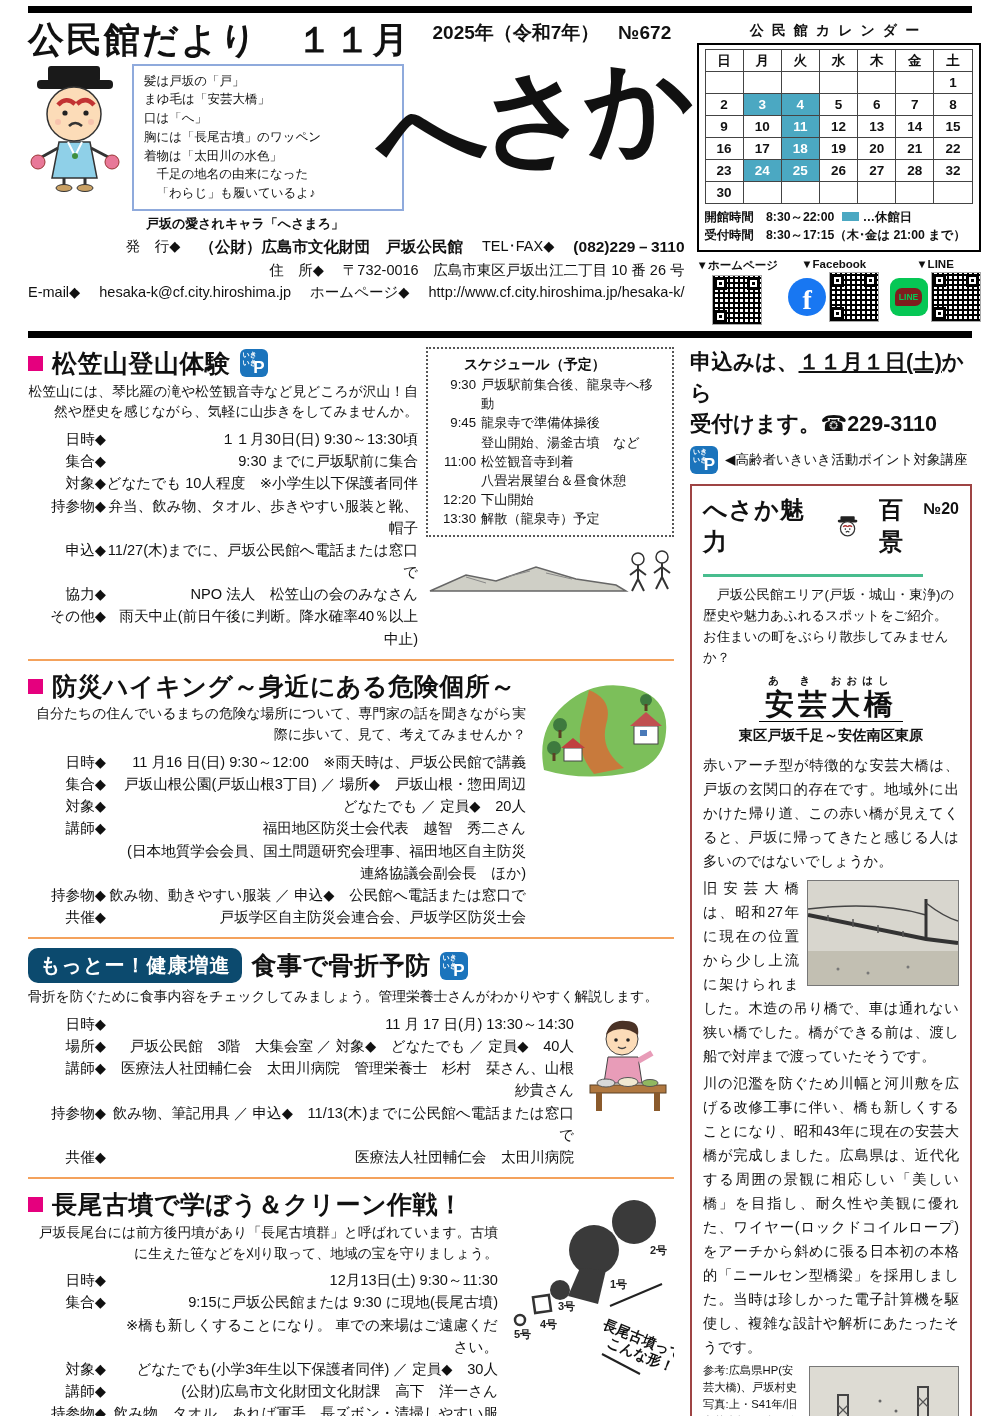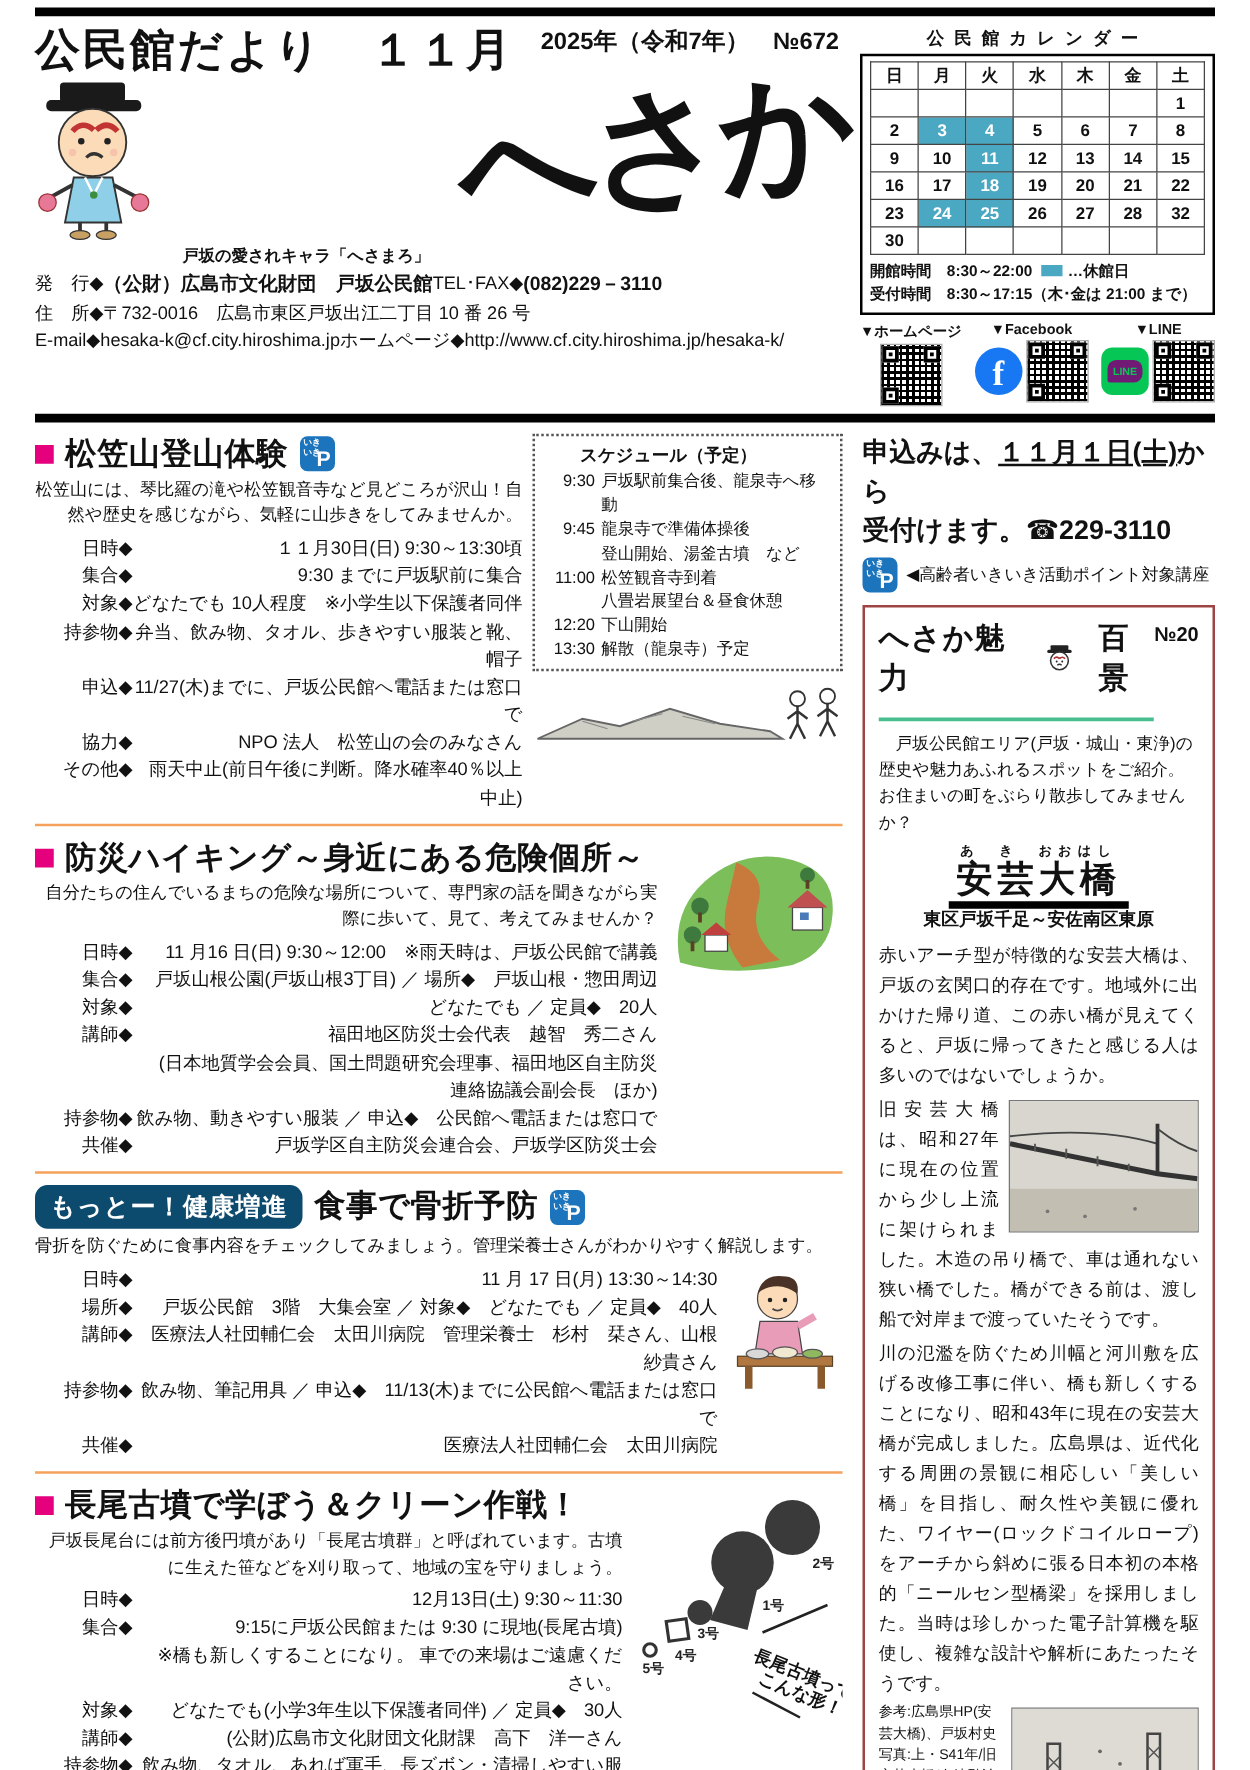--- a/index.html
+++ b/index.html
@@ -16,21 +16,21 @@
   .masthead{font-size:36px;font-weight:900;letter-spacing:2px;line-height:1.1;}
   .issue{font-size:19px;font-weight:700;padding-bottom:6px;}
   .big-title{position:absolute;right:-4px;top:46px;font-size:108px;font-weight:900;
              letter-spacing:-6px;line-height:1;transform:rotate(-7deg);
              font-family:"DejaVu Sans",sans-serif;}
   .mascot-area{display:flex;gap:8px;align-items:flex-start;}
   .speech{border:2px solid #8FAADC;background:#fff;padding:6px 10px;font-size:12.5px;
           line-height:1.5;width:272px;box-sizing:border-box;}
   .mascot-caption{font-weight:700;font-size:13px;margin:4px 0 2px 118px;}
   .pub{font-size:14.5px;line-height:1.55;}
-  .pub-row{display:flex;gap:0;flex-wrap:nowrap;white-space:nowrap;}
+  .pub-row{display:flex;gap:19px;flex-wrap:nowrap;white-space:nowrap;justify-content:flex-end;}
   .pub b{font-size:15.5px;}
   .h-right{width:284px;flex:0 0 284px;}
   .cal-title{font-size:14px;font-weight:700;text-align:center;letter-spacing:8px;margin:4px 0 3px;}
   .cal-box{border:2px solid #000;padding:4px 6px 5px;}
   table.cal{border-collapse:collapse;width:100%;table-layout:fixed;}
   .cal th,.cal td{border:1px solid #444;text-align:center;font-size:13.5px;font-weight:700;
                   height:21px;padding:0;}
   .cal td.closed{background:#4BA8C2;color:#fff;}
   .cal-hours{font-size:12.3px;font-weight:700;margin-top:4px;line-height:1.5;}
   .swatch{display:inline-block;width:17px;height:9px;background:#4BA8C2;margin:0 4px;}
@@ -41,21 +41,21 @@
       background:repeating-linear-gradient(90deg,#000 0 2px,transparent 2px 5px),
                  repeating-linear-gradient(0deg,#000 0 2px,#fff 2px 5px);}
   .qr .f{position:absolute;width:13px;height:13px;box-sizing:border-box;border:3px solid #000;background:#fff;}
   .qr .f::after{content:'';position:absolute;inset:2px;background:#000;}
   .f1{top:1px;left:1px}.f2{top:1px;right:1px}.f3{bottom:1px;left:1px}
   .fb{width:38px;height:38px;border-radius:50%;background:#1877F2;color:#fff;font-weight:900;
       font-size:28px;display:flex;align-items:flex-end;justify-content:center;overflow:hidden;
       font-family:"Liberation Serif",serif;}
   .line-ic{width:38px;height:38px;border-radius:9px;background:#06C755;display:flex;
            align-items:center;justify-content:center;}
-  .line-bubble{background:#701a75;color:#06C755;font-size:8.5px;font-weight:900;padding:4px 4px;
+  .line-bubble{background:#7f1d1d;color:#06C755;font-size:8.5px;font-weight:900;padding:4px 4px;
                border-radius:7px 7px 7px 2px;}
 
   
   main{display:flex;gap:16px;}
   .col-left{width:646px;flex:0 0 646px;}
   .col-right{flex:1;min-width:0;}
   .separator{border:none;border-top:2px solid #F4A25C;margin:9px 0;}
 
   
   .art-title-row{display:flex;align-items:center;gap:9px;margin:2px 0 4px;}
@@ -87,21 +87,21 @@
   .notice .u{text-decoration:underline;}
   .iki-row{display:flex;align-items:center;gap:7px;font-size:13.5px;margin:2px 0 10px;}
   .hyakkei{border:2px solid #9E4444;padding:8px 11px 9px;background:#fff;}
   .hk-title-row{display:flex;align-items:flex-start;justify-content:space-between;}
   .hk-title{font-size:24px;font-weight:700;border-bottom:3px solid #48BD8E;padding-bottom:16px;
             display:flex;align-items:center;gap:20px;letter-spacing:1px;}
   .hk-no{font-size:16px;font-weight:800;padding-top:6px;}
   .hk-intro{font-size:13.4px;line-height:1.55;margin:8px 0 6px;}
   .hk-furi{text-align:center;font-size:10.5px;letter-spacing:5px;font-weight:700;}
   .hk-spot{text-align:center;font-size:29px;font-weight:900;letter-spacing:4px;line-height:1.15;}
-  .hk-spot span{border-bottom:6px solid #000000;padding:0 6px 1px;}
+  .hk-spot span{border-bottom:1px solid #000000;padding:0 6px 1px;}
   .hk-loc{text-align:center;font-size:14.2px;font-weight:800;margin:4px 0 8px;}
   .hk-body p{font-size:14.3px;line-height:1.68;margin:0 0 3px;text-align:justify;}
   .bph{float:right;margin:4px 0 4px 8px;border:1px solid #777;}
   .hk-credits{font-size:11.3px;line-height:1.5;margin-top:3px;}
 </style>
 </head>
 <body>
 
 <div class="page">
   <div class="topbar"></div>
@@ -128,20 +128,30 @@
           <path d="M40 78 L47 92 L54 78" fill="none" stroke="#fff" stroke-width="2"></path>
           <circle cx="47" cy="92" r="3" fill="#3E8E3E"></circle>
           <path d="M30 84 L12 94" stroke="#333" stroke-width="3"></path>
           <path d="M63 84 L82 94" stroke="#333" stroke-width="3"></path>
           <circle cx="10" cy="98" r="7" fill="#E87898" stroke="#933" stroke-width="1"></circle>
           <circle cx="84" cy="98" r="7" fill="#E87898" stroke="#933" stroke-width="1"></circle>
           <path d="M36 114 L36 121 M57 114 L57 121" stroke="#333" stroke-width="3"></path>
           <ellipse cx="36" cy="124" rx="8" ry="3.5" fill="#C9A063" stroke="#333" stroke-width="1"></ellipse>
           <ellipse cx="57" cy="124" rx="8" ry="3.5" fill="#C9A063" stroke="#333" stroke-width="1"></ellipse>
         </svg>
+        <div class="speech">
+
+        <div>髪は戸坂の「戸」</div>
+            <div>まゆ毛は「安芸大橋」</div>
+            <div>口は「へ」</div>
+            <div>胸には「長尾古墳」のワッペン</div>
+            <div>着物は「太田川の水色」</div>
+            <div>　千足の地名の由来になった</div>
+            <div>　「わらじ」も履いているよ♪</div>
+          </div>
       </div>
       <div class="mascot-caption">戸坂の愛されキャラ「へさまろ」</div>
       <div class="big-title">へさか</div>
       <div class="pub">
         <div class="pub-row">
           <span>発　行◆</span>
           <b>（公財）広島市文化財団　戸坂公民館</b>
           <span>TEL･FAX◆</span>
           <b>(082)229－3110</b>
         </div>

